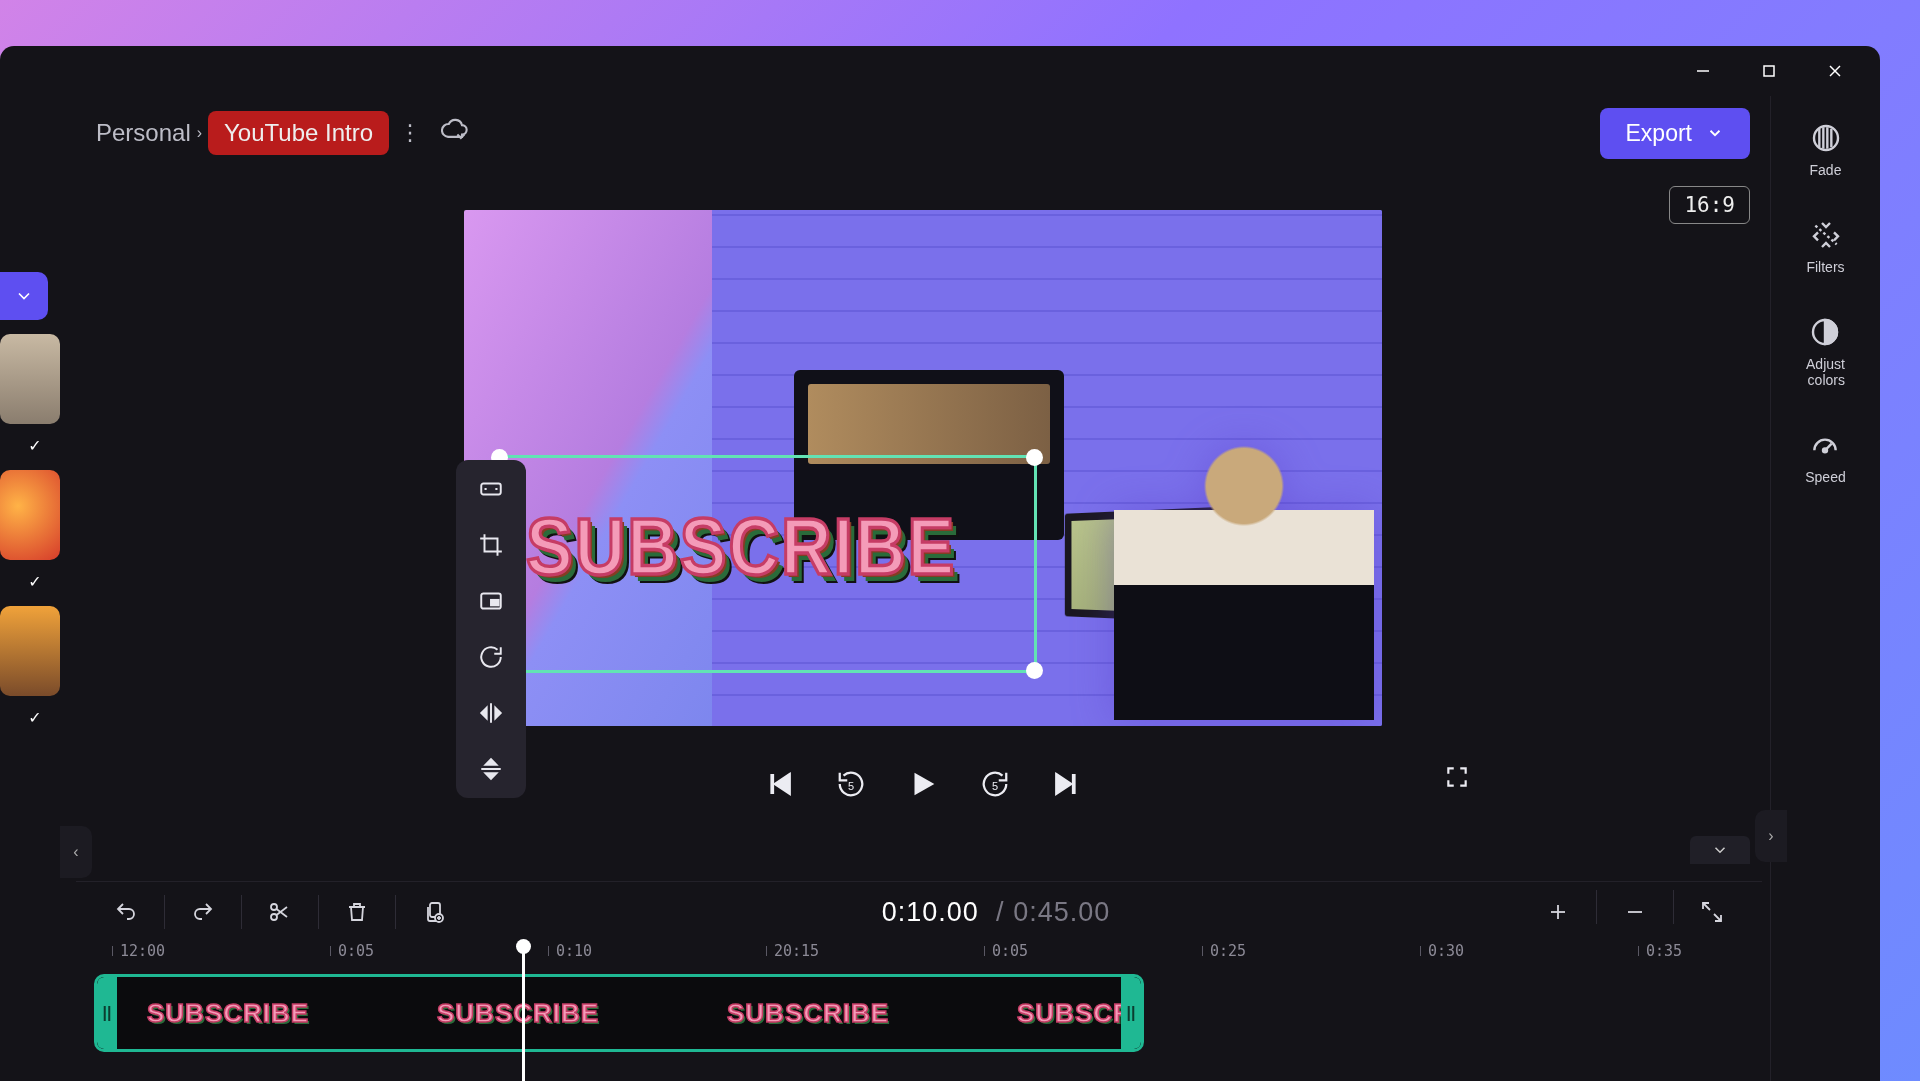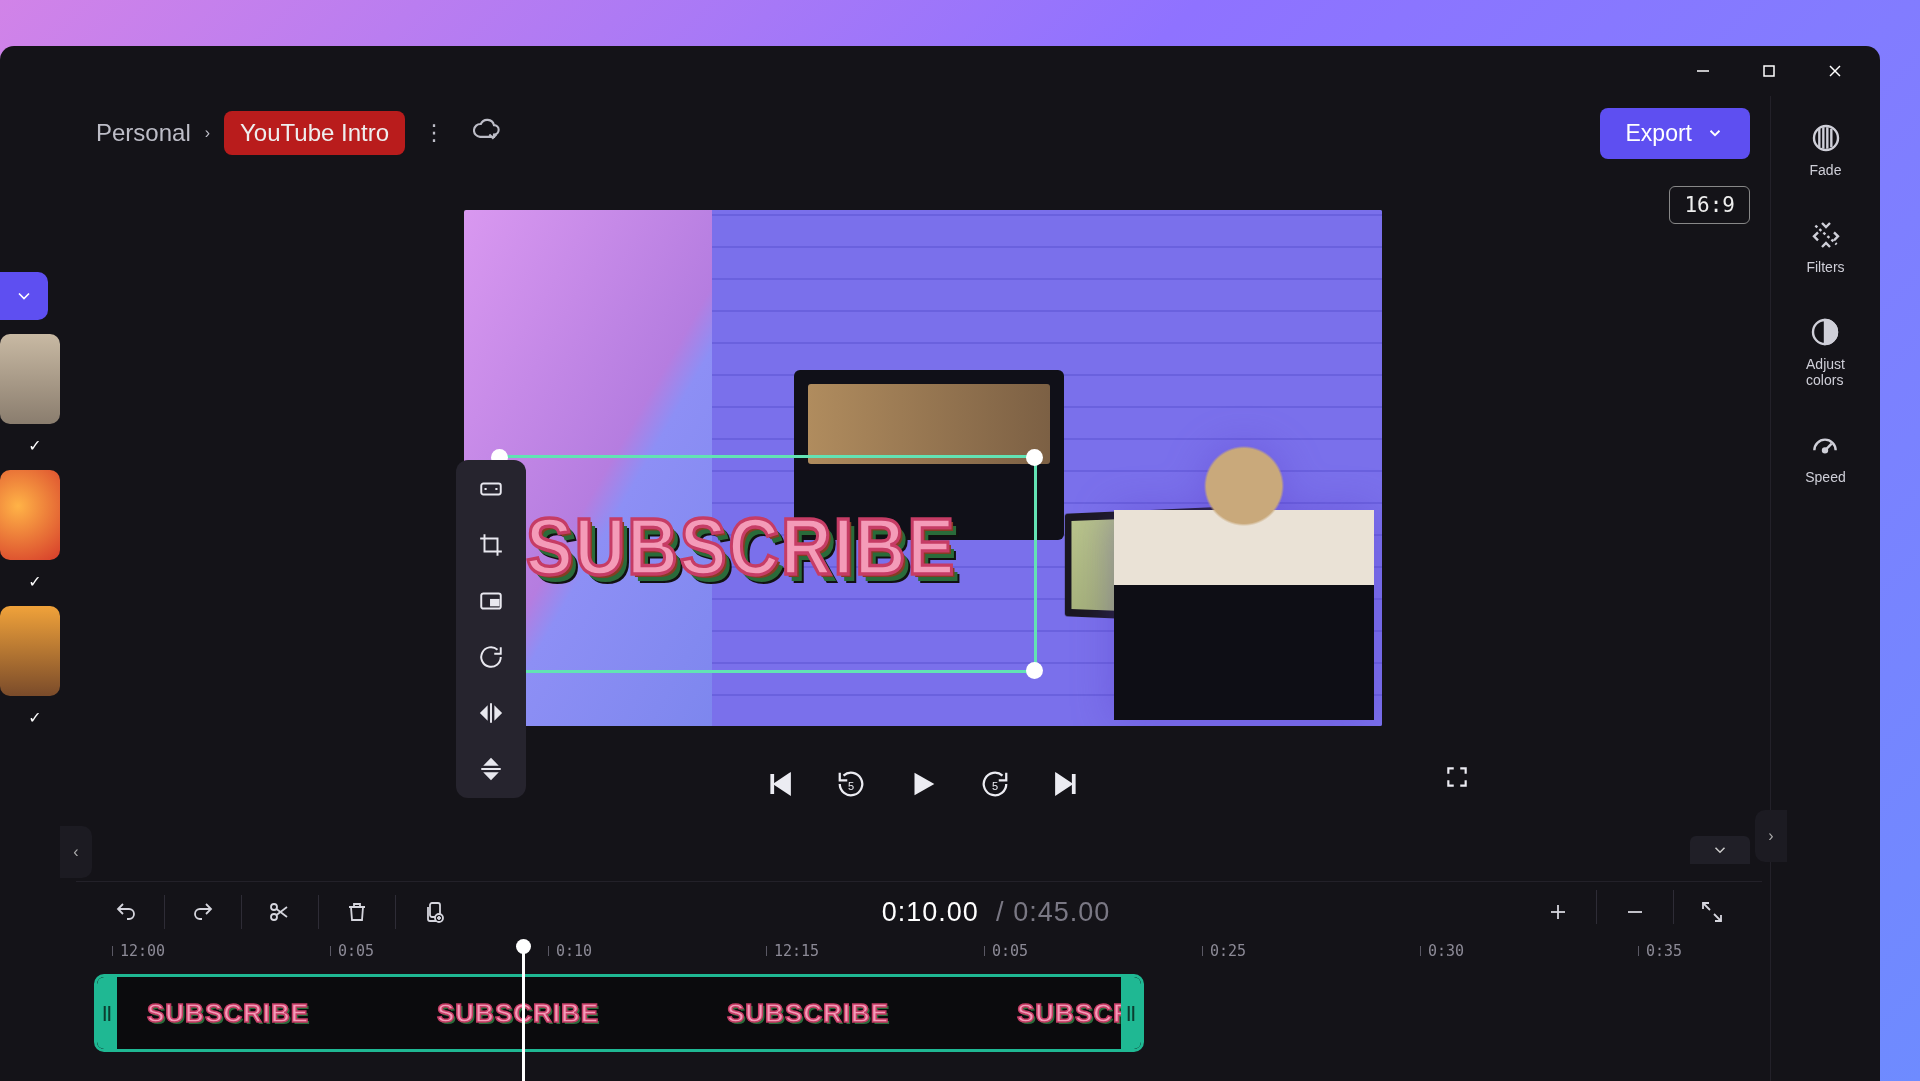--- a/index.html
+++ b/index.html
@@ -15,21 +15,21 @@
   .ls-badge svg { width:20px; height:20px; stroke:#fff; stroke-width:2; fill:none; }
   .thumbcol { position:absolute; top:238px; left:0; width:76px; }
   .thumb { width:60px; height:90px; border-radius:10px; margin-bottom:6px; position:relative; overflow:hidden; }
   .thumb1 { background:linear-gradient(180deg,#c8b9a3,#8a7d6e); }
   .thumb2 { background:radial-gradient(circle at 30% 40%,#ffb347,#d63c2a); }
   .thumb3 { background:linear-gradient(180deg,#f0a23a,#7a4b2a); }
   .check { width:30px; height:30px; display:flex; align-items:center; justify-content:center; color:#fff; margin-left:20px; margin-bottom:10px; }
   .ls-collapse { position:absolute; top:730px; left:60px; width:32px; height:52px; background:#1c1b22; border-radius:0 10px 10px 0; display:flex; align-items:center; justify-content:center; color:#aaa; }
   
   .center { flex:1; display:flex; flex-direction:column; position:relative; }
-  .topbar { height:74px; display:flex; align-items:center; padding:0 20px; gap:8px; }
+  .topbar { height:74px; display:flex; align-items:center; padding:0 20px; }
   .crumb { color:#bdbdc7; font-size:24px; }
   .chev { color:#bdbdc7; padding:0 6px; }
   .proj { background:#b91c1c; color:#eee; font-size:24px; padding:8px 16px; border-radius:8px; }
   .tb-more { color:#bdbdc7; padding:0 10px; font-size:22px; }
   .cloud { color:#bdbdc7; padding:0 10px; }
   .cloud svg { width:28px; height:28px; stroke:#bdbdc7; stroke-width:1.8; fill:none; }
   .topbar-spacer { flex:1; }
   .export-btn { background:#5e4ff1; color:#fff; font-size:23px; font-weight:500; padding:12px 26px; border-radius:8px; display:flex; align-items:center; gap:14px; }
   .export-btn svg { width:18px; height:18px; stroke:#fff; stroke-width:2.5; fill:none; }
   
@@ -58,21 +58,21 @@
   .rewind-badge { position:relative; }
   .rewind-badge span { position:absolute; top:50%; left:50%; transform:translate(-50%,-46%); font-size:11px; color:#ececf2; }
   .fs-btn { position:absolute; top:594px; right:300px; }
   .fs-btn svg { width:26px; height:26px; stroke:#ececf2; stroke-width:2; fill:none; }
   .bottom-chev { position:absolute; top:666px; right:20px; width:60px; height:28px; background:#201f27; border-radius:6px 6px 0 0; display:flex; align-items:center; justify-content:center; }
   .bottom-chev svg { width:18px; height:18px; stroke:#ccc; stroke-width:2; fill:none; }
   
   .rside { width:110px; background:#141318; border-left:1px solid #232129; padding-top:26px; display:flex; flex-direction:column; align-items:center; gap:40px; position:relative; }
   .rtool { display:flex; flex-direction:column; align-items:center; gap:8px; color:#cfcfd8; }
   .rtool svg { width:32px; height:32px; stroke:#cfcfd8; stroke-width:1.8; fill:none; }
-  .rtool span { font-size:14px; text-align:left; line-height:1.2; }
+  .rtool span { font-size:14px; text-align:right; line-height:1.2; }
   .rs-collapse { position:absolute; top:714px; left:-16px; width:32px; height:52px; background:#1c1b22; border-radius:10px 0 0 10px; display:flex; align-items:center; justify-content:center; color:#aaa; }
   
   .tl { position:absolute; left:0; right:8px; bottom:0; height:200px; background:#141318; border-top:1px solid #232129; }
   .tl-tb { height:60px; display:flex; align-items:center; padding:0 24px; gap:6px; }
   .tl-btn { width:52px; height:44px; display:flex; align-items:center; justify-content:center; border-radius:6px; }
   .tl-btn svg { width:24px; height:24px; stroke:#d5d5dd; stroke-width:1.8; fill:none; }
   .vline { width:1px; height:34px; background:#2e2c36; margin:0 6px; }
   .timecode { flex:1; text-align:center; color:#fff; font-family:"Consolas",monospace; font-size:27px; letter-spacing:1px; }
   .timecode .dim { color:#7a7884; }
   .tl-right { display:flex; gap:6px; }
@@ -304,21 +304,21 @@
                   <line x1="3" y1="3" x2="10" y2="10"></line>
                   <line x1="21" y1="21" x2="14" y2="14"></line>
                 </svg>
               </div>
           </div>
         </div>
         <div class="ruler" id="ruler">
             <span class="tick" style="left: 30px;">12:00</span>
             <span class="tick" style="left: 248px;">0:05</span>
             <span class="tick" style="left: 466px;">0:10</span>
-            <span class="tick" style="left: 684px;">12:15</span>
+            <span class="tick" style="left: 684px;">20:15</span>
             <span class="tick" style="left: 902px;">0:05</span>
             <span class="tick" style="left: 1120px;">0:25</span>
             <span class="tick" style="left: 1338px;">0:30</span>
             <span class="tick" style="left: 1556px;">0:35</span>
           </div>
         <div class="track">
           <div class="clip-handle l">||</div>
           <span class="clip-thumb" style="left:50px">SUBSCRIBE</span>
           <span class="clip-thumb" style="left:340px">SUBSCRIBE</span>
           <span class="clip-thumb" style="left:630px">SUBSCRIBE</span>

